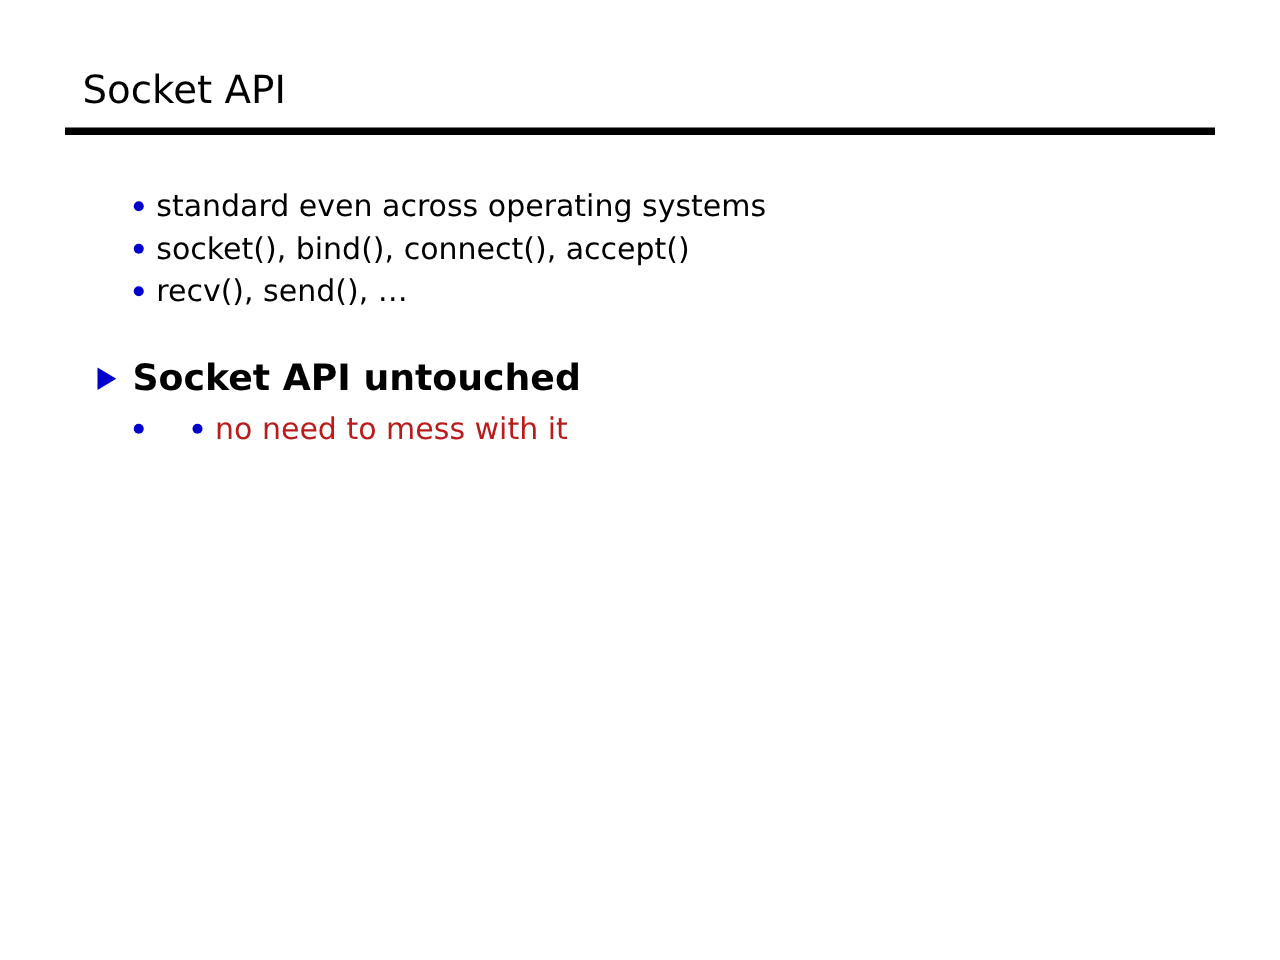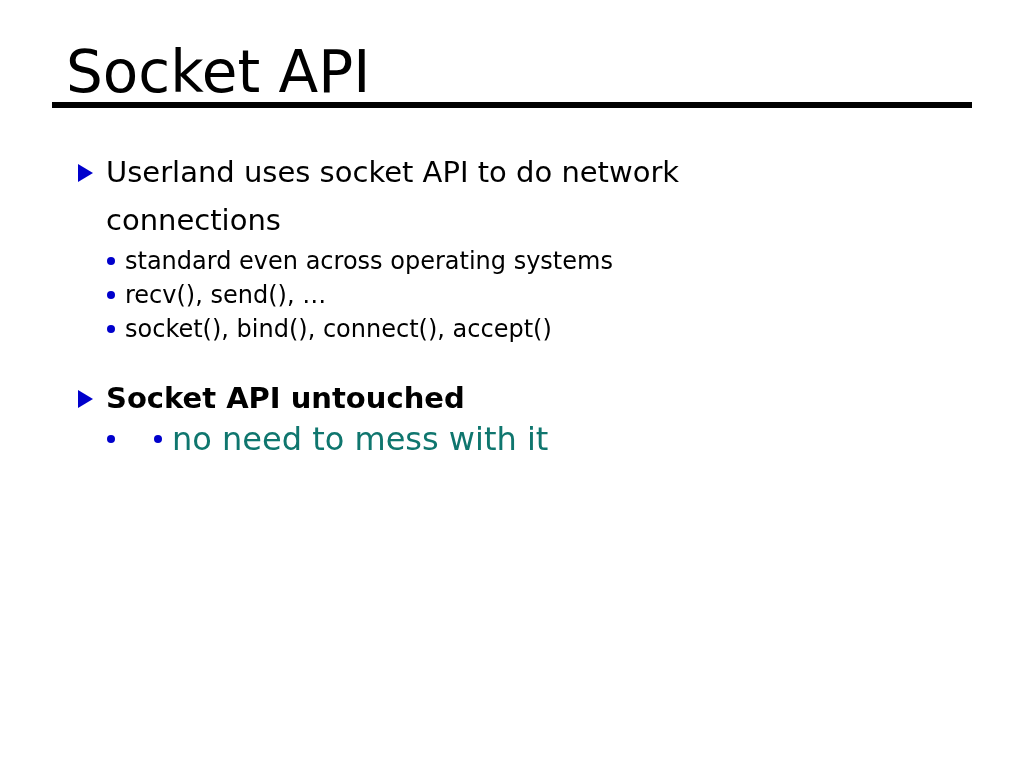--- a/index.html
+++ b/index.html
@@ -21,21 +21,21 @@
   }
 
   
   .title-block {
     position: absolute;
     left: 52px;
     top: 44px;
     width: 920px;
   }
   .slide-title {
-    font-size: 58px;
+    font-size: 31px;
     line-height: 56px;
     color: #000000;
     font-weight: normal;
     letter-spacing: 0px;
     padding-left: 14px;
     white-space: nowrap;
   }
   .title-rule {
     width: 920px;
     height: 6px;
@@ -94,23 +94,23 @@
     width: 8px;
     height: 8px;
     border-radius: 50%;
     background: #0000CC;
   }
 
   
   .lvl3 {
     position: relative;
     padding-left: 120px;
-    font-size: 32px;
+    font-size: 24px;
     line-height: 34px;
-    color: #0f766e;
+    color: #b91c1c;
   }
   .lvl3 .marker-dot {
     position: absolute;
     left: 102px;
     top: 13px;
     width: 8px;
     height: 8px;
     border-radius: 50%;
     background: #0000CC;
   }
@@ -130,38 +130,34 @@
 
   <div class="title-block">
     <div class="slide-title">Socket API</div>
     <div class="title-rule"></div>
   </div>
 
   <div class="body-block">
 
     <div class="blk">
 
-      <div class="lvl1">
-        <span class="marker-tri"></span>
-        <span class="lvl1-text">Userland uses socket API to do network connections</span>
-      </div>
 
       <div class="lvl2">
         <span class="marker-dot"></span>
         <span>standard even across operating systems</span>
       </div>
 
       <div class="lvl2">
         <span class="marker-dot"></span>
-        <span>recv(), send(), …</span>
+        <span>socket(), bind(), connect(), accept()</span>
       </div>
 
       <div class="lvl2">
         <span class="marker-dot"></span>
-        <span>socket(), bind(), connect(), accept()</span>
+        <span>recv(), send(), …</span>
       </div>
 
 
     </div>
 
     <div class="gap"></div>
 
     <div class="blk">
 
       <div class="lvl1 second">

